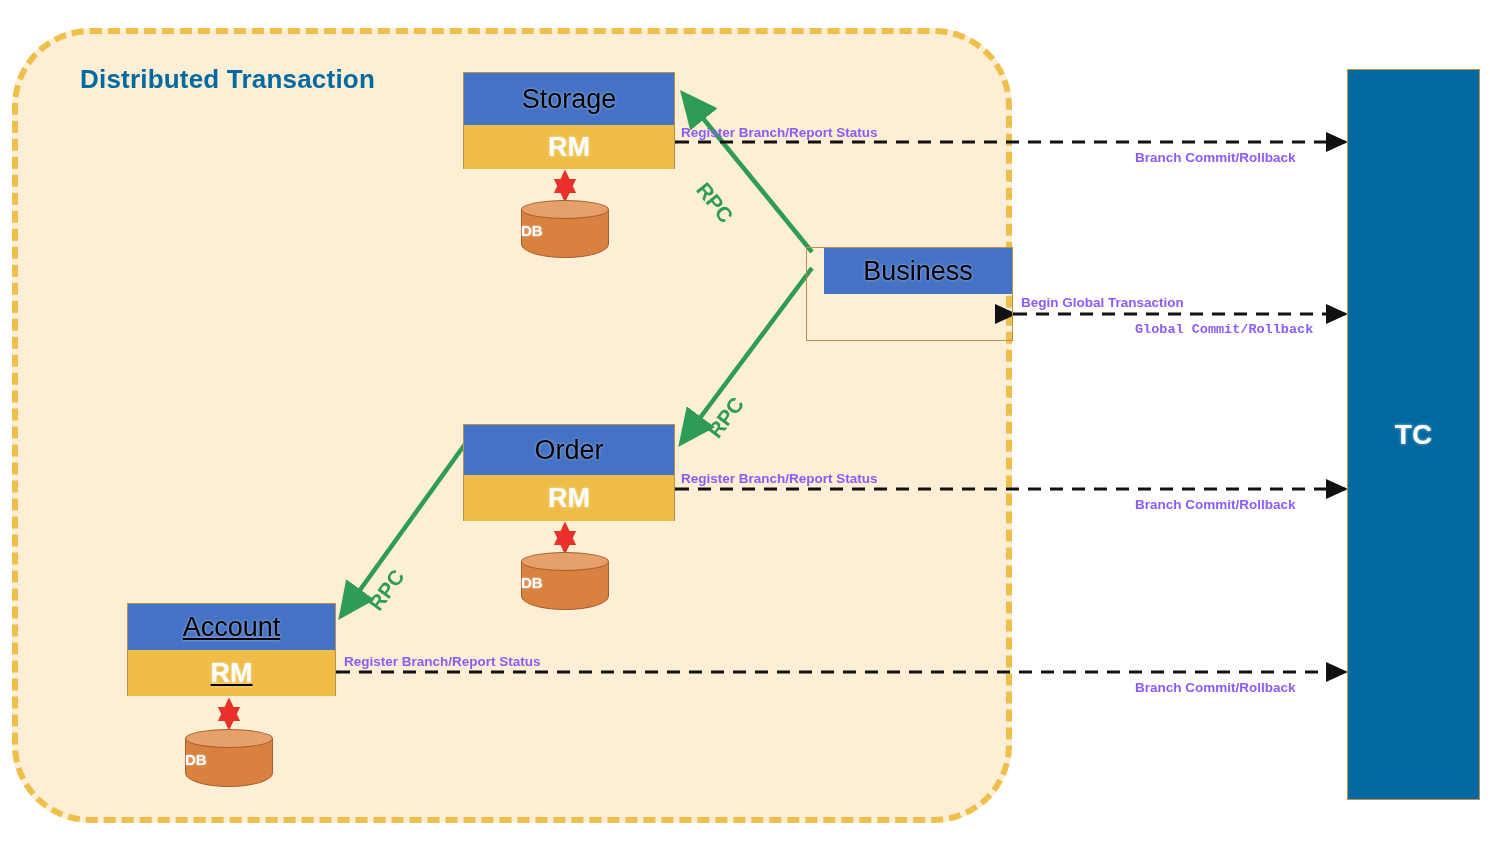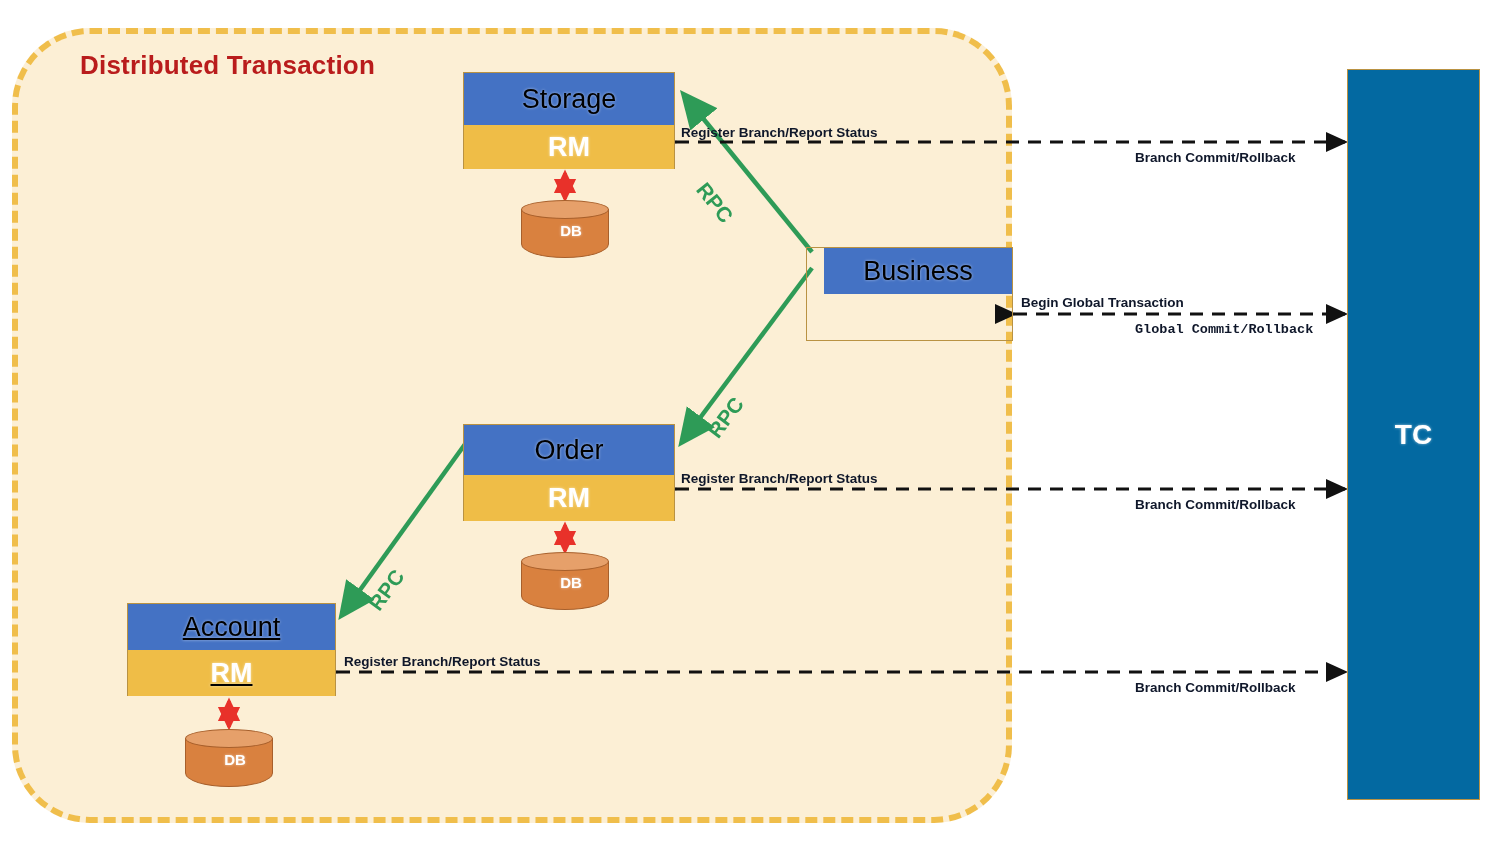--- a/index.html
+++ b/index.html
@@ -12,23 +12,23 @@
   .dt-box{
     position:absolute;
     left:12px; top:28px; width:1000px; height:795px;
     background:#FCEFD5;
     border:6px dashed #F0BE4B;
     border-radius:78px;
     box-sizing:border-box;
   }
   .dt-title{
     position:absolute;
-    left:80px; top:50px;
+    left:80px; top:64px;
     font-size:26px; font-weight:bold;
-    color:#b91c1c;
+    color:#0369a1;
     letter-spacing:.2px;
     white-space:nowrap;
   }
 
   
   .svc{position:absolute;border:1px solid #B99243;box-sizing:border-box;}
   .svc .hdr{
     background:#4472C4;color:#000000;
     display:flex;align-items:center;justify-content:center;
     font-size:27px;font-weight:400;
@@ -75,29 +75,29 @@
     position:absolute;left:0;top:9px;width:88px;height:49px;
     background:#D9813F;border:1px solid #A75F2B;
     border-radius:0 0 44px 44px / 0 0 14px 14px;box-sizing:border-box;
   }
   .db .top{
     position:absolute;left:0;top:0;width:88px;height:19px;
     background:#E6A06A;border:1px solid #A75F2B;border-radius:50%;
     box-sizing:border-box;
   }
   .db .lbl{
-    position:absolute;left:0;top:22px;width:100px;text-align:center;
+    position:absolute;left:0;top:22px;width:100px;text-align:left;
     color:#ffffff;font-size:15px;font-weight:bold;
     text-shadow:0 0 3px rgba(255,255,255,.55);
   }
   #db-storage{left:521px;top:200px;}
   #db-order{left:521px;top:552px;}
   #db-account{left:185px;top:729px;}
   .hlabel{
-    position:absolute;font-size:13.5px;font-weight:bold;color:#0f172a;
+    position:absolute;font-size:13.5px;font-weight:bold;color:#8b5cf6;
     white-space:nowrap;
   }
 
   
   .rpc{
     position:absolute;color:#2E9B57;font-weight:bold;font-size:21px;
     white-space:nowrap;
   }
 
   svg.overlay{position:absolute;left:0;top:0;width:1490px;height:852px;

